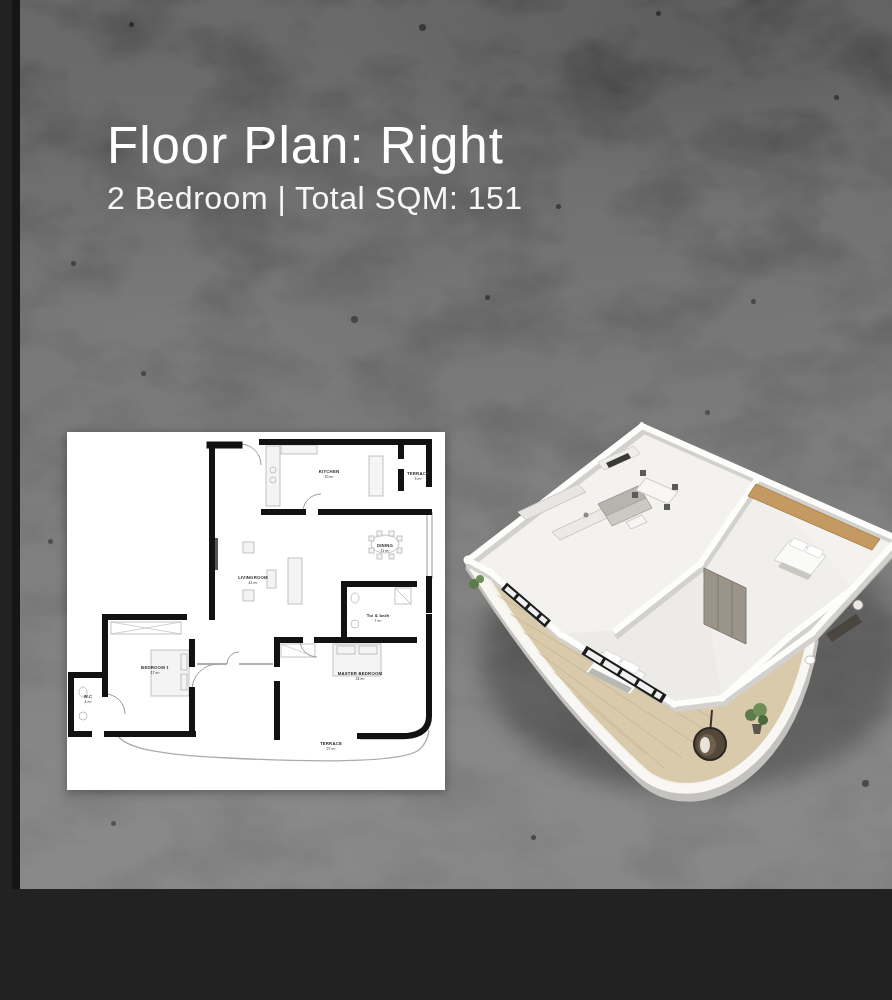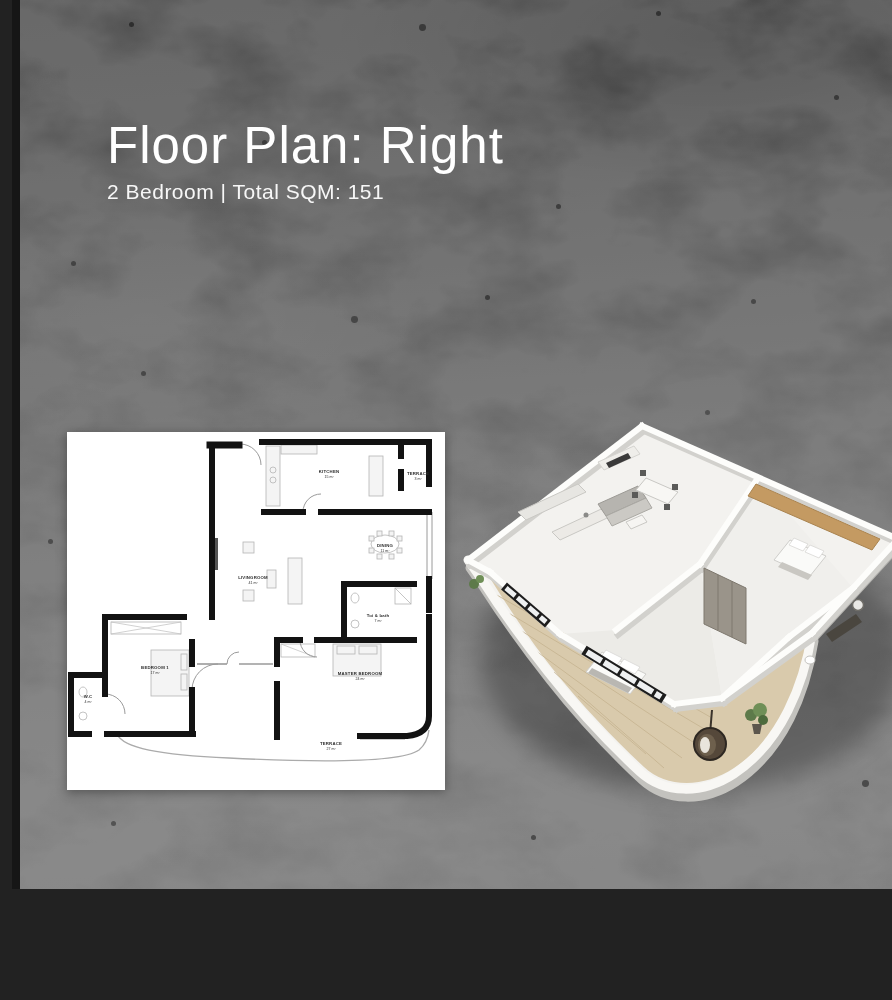--- a/index.html
+++ b/index.html
@@ -19,21 +19,21 @@
       118px 23px 0 1px rgba(5,5,5,.5), 409px 26px 0 2px rgba(5,5,5,.45), 645px 12px 0 1px rgba(5,5,5,.5),
       823px 96px 0 1px rgba(5,5,5,.45), 251px 141px 0 1px rgba(5,5,5,.4), 545px 205px 0 1px rgba(5,5,5,.45),
       60px 262px 0 1px rgba(5,5,5,.4), 341px 318px 0 2px rgba(5,5,5,.4), 740px 300px 0 1px rgba(5,5,5,.4),
       474px 296px 0 1px rgba(5,5,5,.45), 130px 372px 0 1px rgba(5,5,5,.4), 694px 411px 0 1px rgba(5,5,5,.35),
       37px 540px 0 1px rgba(5,5,5,.4), 520px 836px 0 1px rgba(5,5,5,.45), 100px 822px 0 1px rgba(5,5,5,.4),
       365px 905px 0 2px rgba(5,5,5,.5), 58px 941px 0 1px rgba(5,5,5,.5), 852px 782px 0 2px rgba(5,5,5,.45),
       622px 957px 0 1px rgba(5,5,5,.4), 789px 918px 0 1px rgba(5,5,5,.35);}
   .edge-strip{position:absolute;left:0;top:0;width:8px;height:1000px;background:#161616;}
   .header{position:absolute;left:95px;top:118px;color:#ffffff;}
   .title{font-size:51px;line-height:1.1;letter-spacing:1px;font-weight:400;}
-  .subtitle{font-size:21px;line-height:1.3;margin-top:4px;font-weight:400;letter-spacing:.5px;color:#f7f7f7;}
+  .subtitle{font-size:32px;line-height:1.3;margin-top:4px;font-weight:400;letter-spacing:.5px;color:#f7f7f7;}
   .plan2d-wrap{position:absolute;left:55px;top:432px;width:378px;height:358px;background:#ffffff;
     box-shadow:0 2px 10px rgba(0,0,0,.35);}
   .plan2d-wrap svg{display:block;width:100%;height:100%;}
   .plan2d text{font-family:"Liberation Sans", sans-serif;fill:#2d2d2d;}
   .room-name{font-size:4.3px;font-weight:bold;letter-spacing:.2px;}
   .room-area{font-size:3.6px;}
   .plan3d-wrap{position:absolute;left:448px;top:412px;width:442px;height:398px;}
   .plan3d-wrap svg{display:block;width:100%;height:100%;overflow:visible;}
 </style>
 </head>

